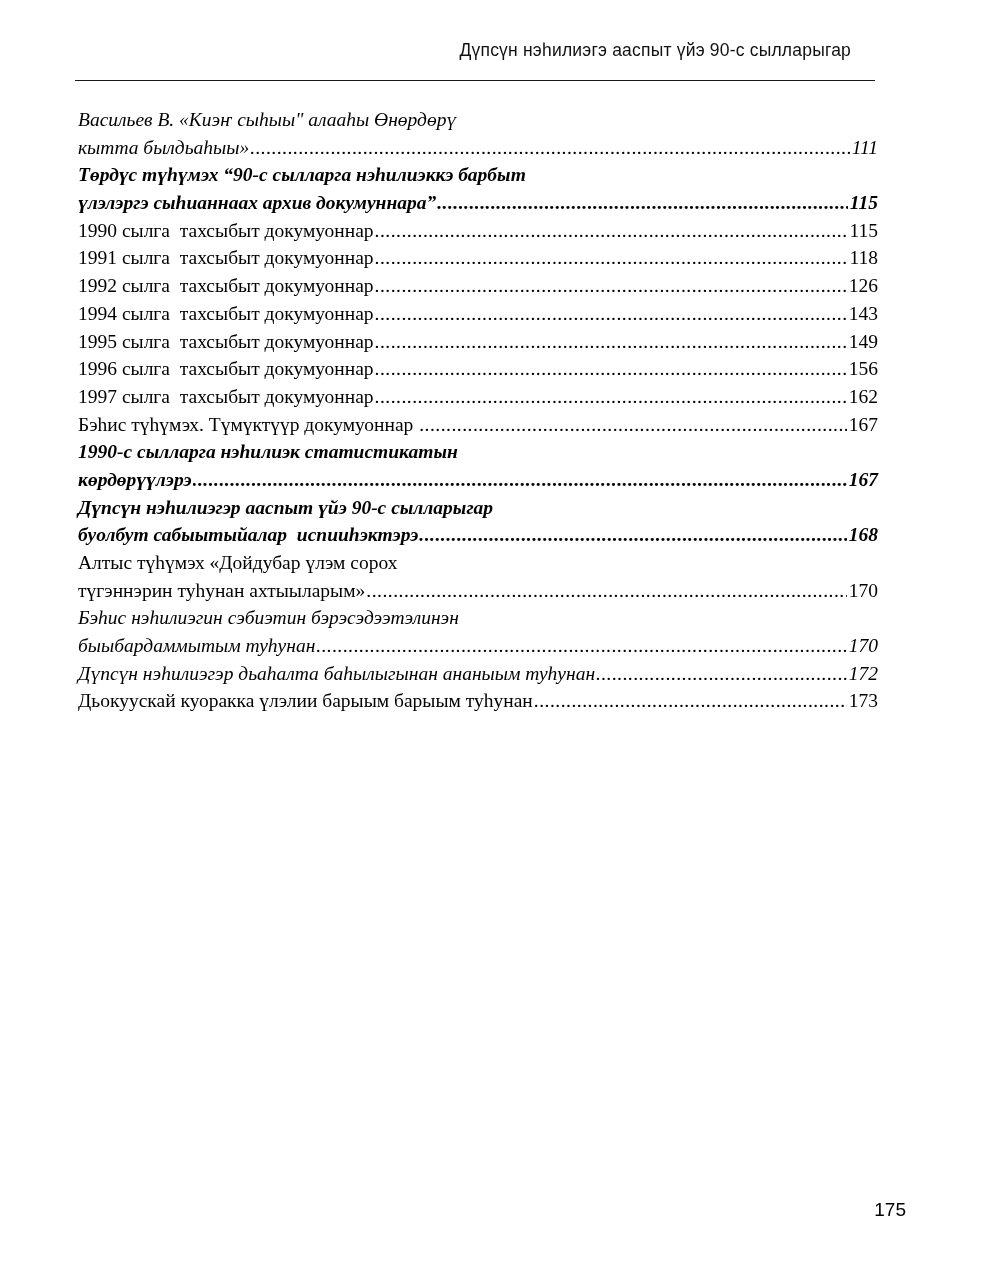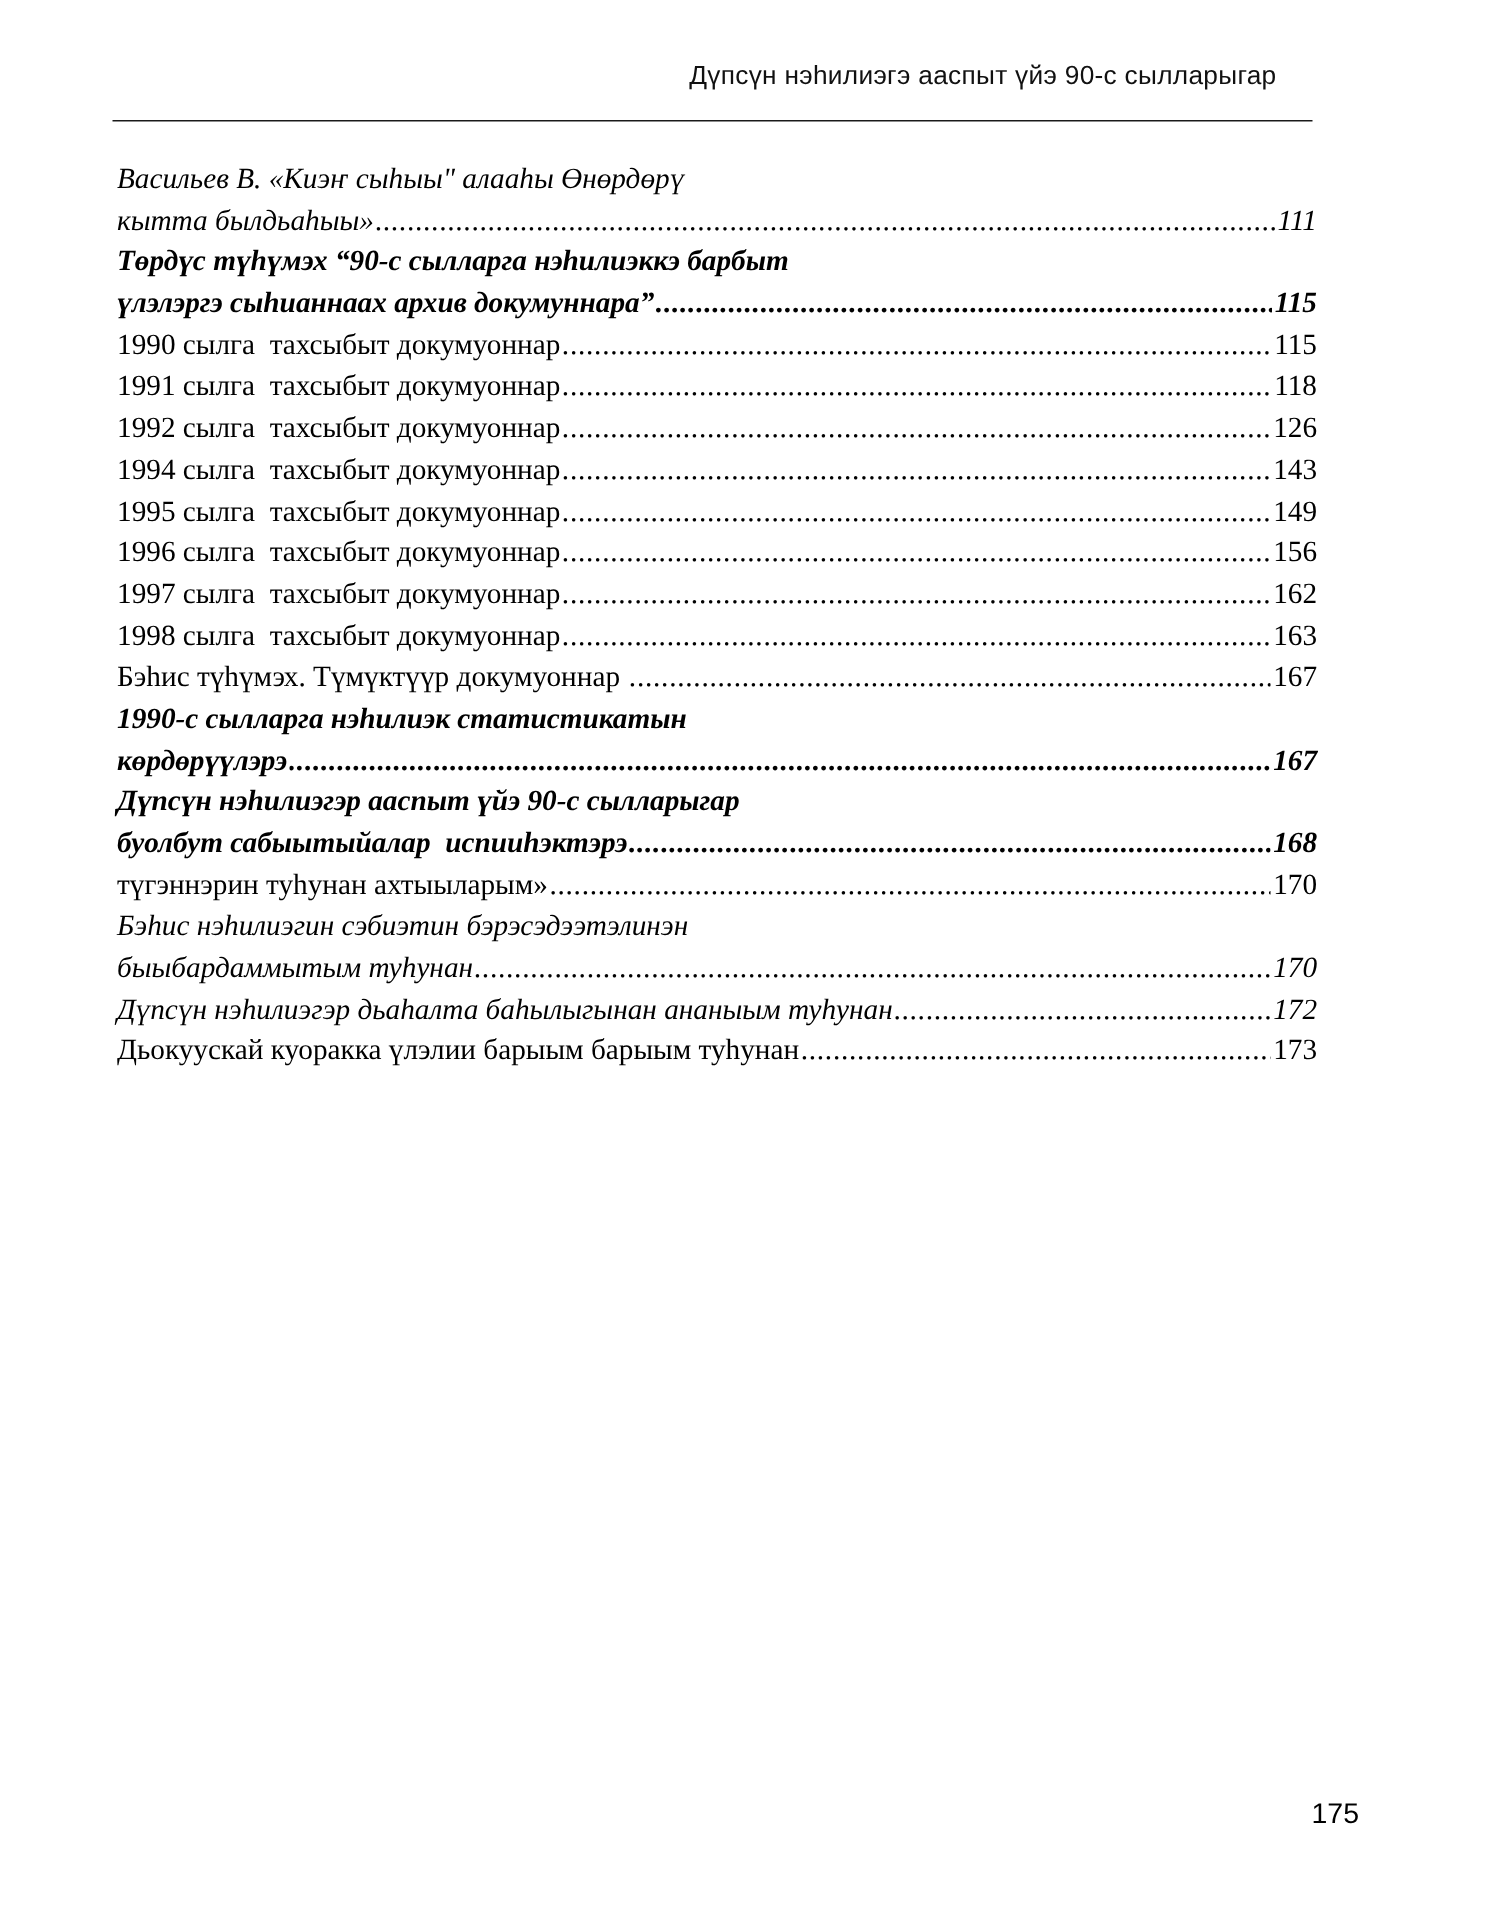--- a/index.html
+++ b/index.html
@@ -167,27 +167,20 @@
           <span class="pg">156</span>
         </div>
       </div>
       <div class="entry ">
         <div class="line">
           <span class="txt">1997 сылга  тахсыбыт докумуоннар</span>
           <span class="leader"></span>
           <span class="pg">162</span>
         </div>
       </div>
-      <div class="entry ">
-        <div class="line">
-          <span class="txt">1998 сылга  тахсыбыт докумуоннар</span>
-          <span class="leader"></span>
-          <span class="pg">163</span>
-        </div>
-      </div>
       <div class="entry bold">
         <div class="line">
           <span class="txt">Бэһис түһүмэх. Түмүктүүр докумуоннар </span>
           <span class="leader"></span>
           <span class="pg">167</span>
         </div>
       </div>
       <div class="entry bi">
         <div class="line nodots">
           <span class="txt">1990-с сылларга нэһилиэк статистикатын</span>
@@ -202,20 +195,23 @@
         <div class="line nodots">
           <span class="txt">Дүпсүн нэһилиэгэр ааспыт үйэ 90-с сылларыгар</span>
         </div>
         <div class="line">
           <span class="txt">буолбут сабыытыйалар  испииһэктэрэ</span>
           <span class="leader"></span>
           <span class="pg">168</span>
         </div>
       </div>
       <div class="entry bold">
+        <div class="line nodots">
+          <span class="txt">Алтыс түһүмэх «Дойдубар үлэм сорох</span>
+        </div>
         <div class="line">
           <span class="txt">түгэннэрин туһунан ахтыыларым»</span>
           <span class="leader"></span>
           <span class="pg">170</span>
         </div>
       </div>
       <div class="entry italic">
         <div class="line nodots">
           <span class="txt">Бэһис нэһилиэгин сэбиэтин бэрэсэдээтэлинэн</span>
         </div>

